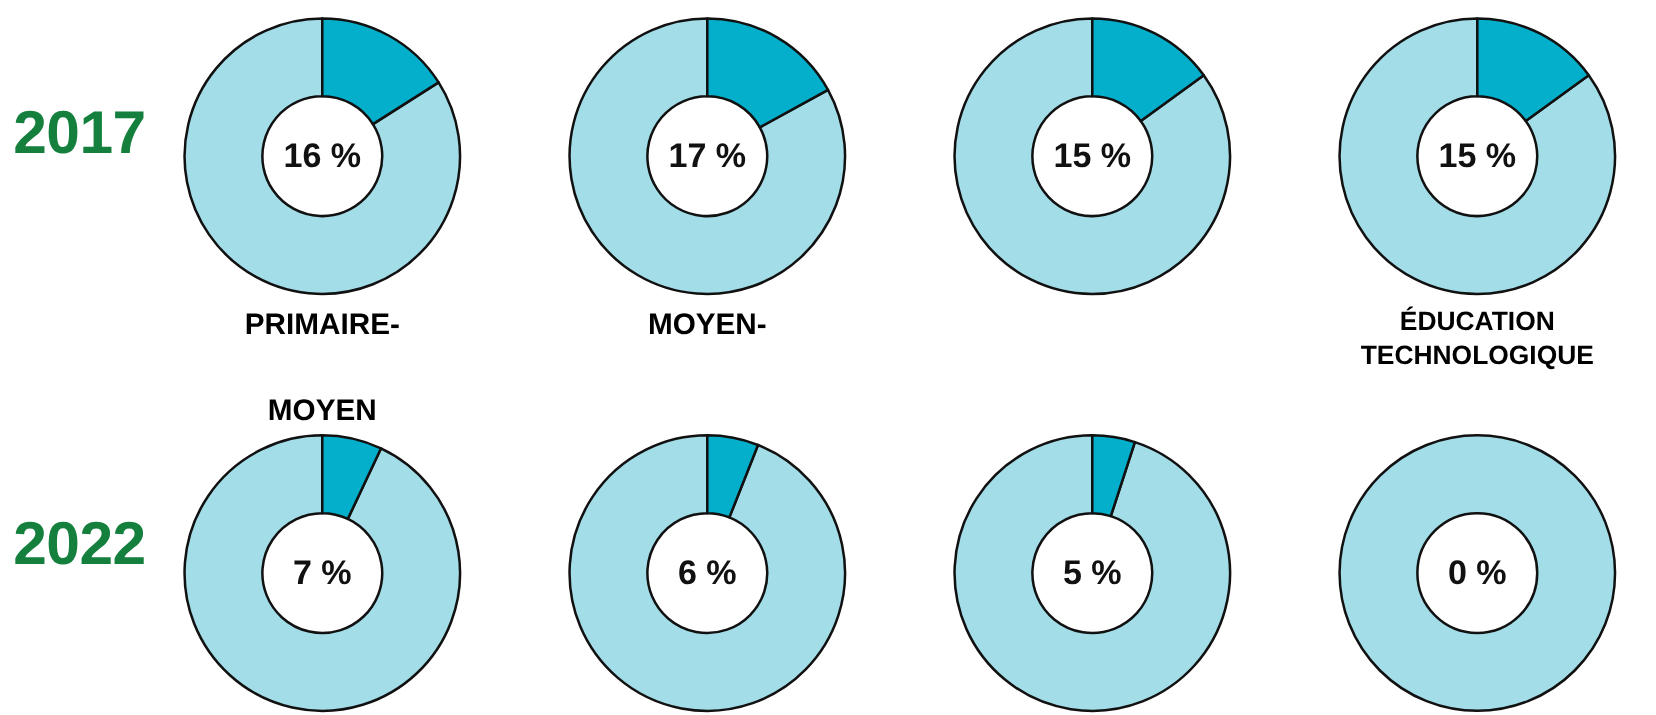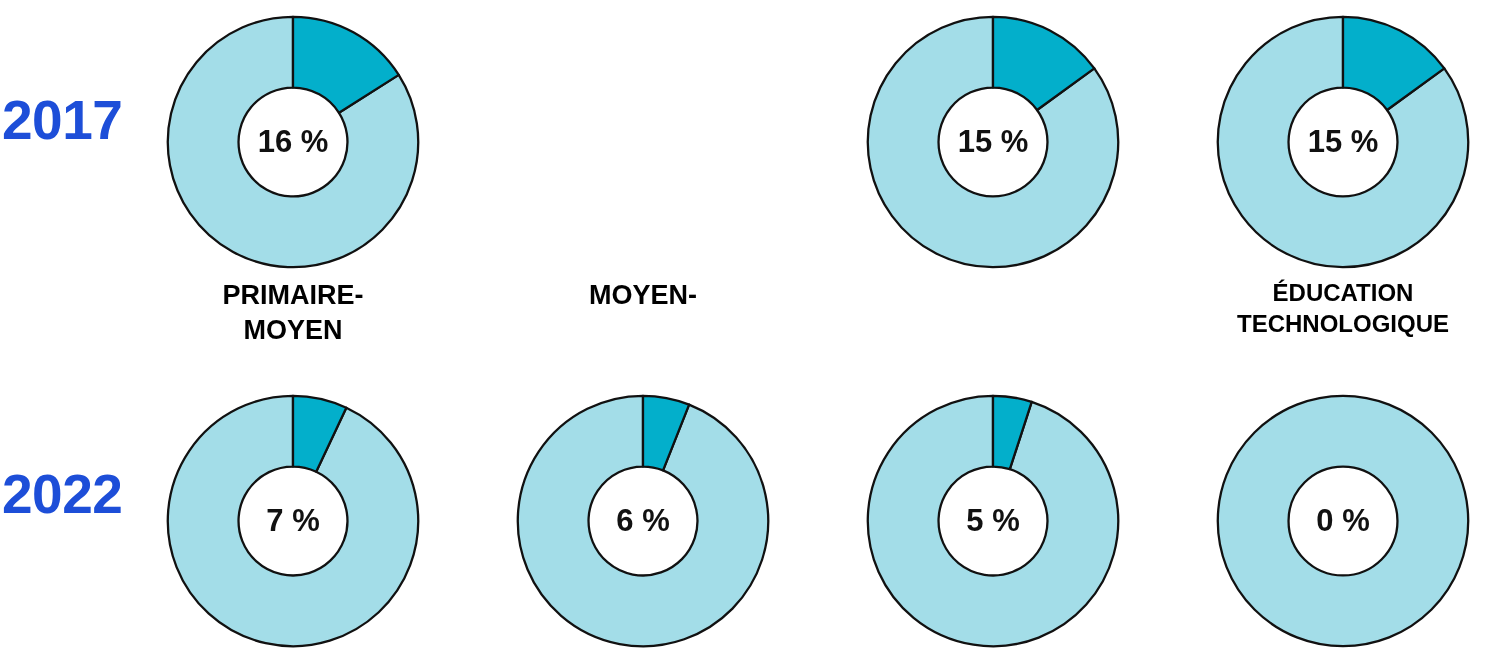--- a/index.html
+++ b/index.html
@@ -28,27 +28,27 @@
     left: 0;
     width: 1505px;
   }
   .row-2017 { top: 0px;   height: 278px; }
   .row-labels { top: 278px; height: 92px; }
   .row-2018 { top: 372px; height: 278px; }
 
   
   .year-label {
     position: absolute;
-    left: 2px;
+    left: 12px;
     width: 150px;
     text-align: left;
     font-size: 55px;
     font-weight: 700;
     letter-spacing: -0.5px;
-    color: #1d4ed8;
+    color: #15803d;
     font-family: "Liberation Sans", sans-serif;
     line-height: 1;
   }
   .year-2017 { top: 93px; }
   .year-2018 { top: 95px; }
 
   
   .donut-cell {
     position: absolute;
     top: 18px;
@@ -99,21 +99,21 @@
   .cat-cell {
     position: absolute;
     top: 0;
     width: 350px;
     height: 92px;
     display: flex;
     flex-direction: column;
     align-items: center;
     justify-content: flex-start;
   }
-  .cat-cell.c0 { left: 118px; }
+  .cat-cell.c0 { left: 118px; gap: 43px; }
   .cat-cell.c1 { left: 468px; }
   .cat-cell.c2 { left: 818px; }
   .cat-cell.c3 { left: 1168px; }
 
   .cat-line {
     font-size: 27px;
     font-weight: 700;
     color: #000000;
     line-height: 1.28;
     white-space: nowrap;
@@ -134,20 +134,29 @@
     <div class="donut-cell c0">
       <div class="donut-wrap">
         <svg class="donut-svg" viewBox="0 0 100 100">
             <path d="M 91.62536672724934 23.58373900753547 A 49.3 49.3 0 1 1 49.99999999999999 0.7000000000000028 L 49.99999999999999 28.5545 A 21.4455 21.4455 0 1 0 68.10703452635346 38.508926468277934 Z" fill="#A3DDE8" stroke="#111111" stroke-width="0.9" stroke-linejoin="round"></path>
             <path d="M 50 0.7000000000000028 A 49.3 49.3 0 0 1 91.62536672724934 23.58373900753547 L 68.10703452635346 38.508926468277934 A 21.4455 21.4455 0 0 0 50 28.5545 Z" fill="#03AFCB" stroke="#111111" stroke-width="0.9" stroke-linejoin="round"></path>
           </svg>
         <div class="pct-text">16 %</div>
       </div>
     </div>
 
+    <div class="donut-cell c1">
+      <div class="donut-wrap">
+        <svg class="donut-svg" viewBox="0 0 100 100">
+            <path d="M 93.20191932616248 26.24954386678544 A 49.3 49.3 0 1 1 49.99999999999999 0.7000000000000028 L 49.99999999999999 28.5545 A 21.4455 21.4455 0 1 0 68.79283490688067 39.66855158205166 Z" fill="#A3DDE8" stroke="#111111" stroke-width="0.9" stroke-linejoin="round"></path>
+            <path d="M 50 0.7000000000000028 A 49.3 49.3 0 0 1 93.20191932616248 26.24954386678544 L 68.79283490688067 39.66855158205166 A 21.4455 21.4455 0 0 0 50 28.5545 Z" fill="#03AFCB" stroke="#111111" stroke-width="0.9" stroke-linejoin="round"></path>
+          </svg>
+        <div class="pct-text">17 %</div>
+      </div>
+    </div>
 
     <div class="donut-cell c2">
       <div class="donut-wrap">
         <svg class="donut-svg" viewBox="0 0 100 100">
             <path d="M 89.8845378226849 21.022187061981075 A 49.3 49.3 0 1 1 49.99999999999999 0.7000000000000028 L 49.99999999999999 28.5545 A 21.4455 21.4455 0 1 0 67.34977395286793 37.39465137196177 Z" fill="#A3DDE8" stroke="#111111" stroke-width="0.9" stroke-linejoin="round"></path>
             <path d="M 50 0.7000000000000028 A 49.3 49.3 0 0 1 89.8845378226849 21.022187061981075 L 67.34977395286793 37.39465137196177 A 21.4455 21.4455 0 0 0 50 28.5545 Z" fill="#03AFCB" stroke="#111111" stroke-width="0.9" stroke-linejoin="round"></path>
           </svg>
         <div class="pct-text">15 %</div>
       </div>
     </div>

